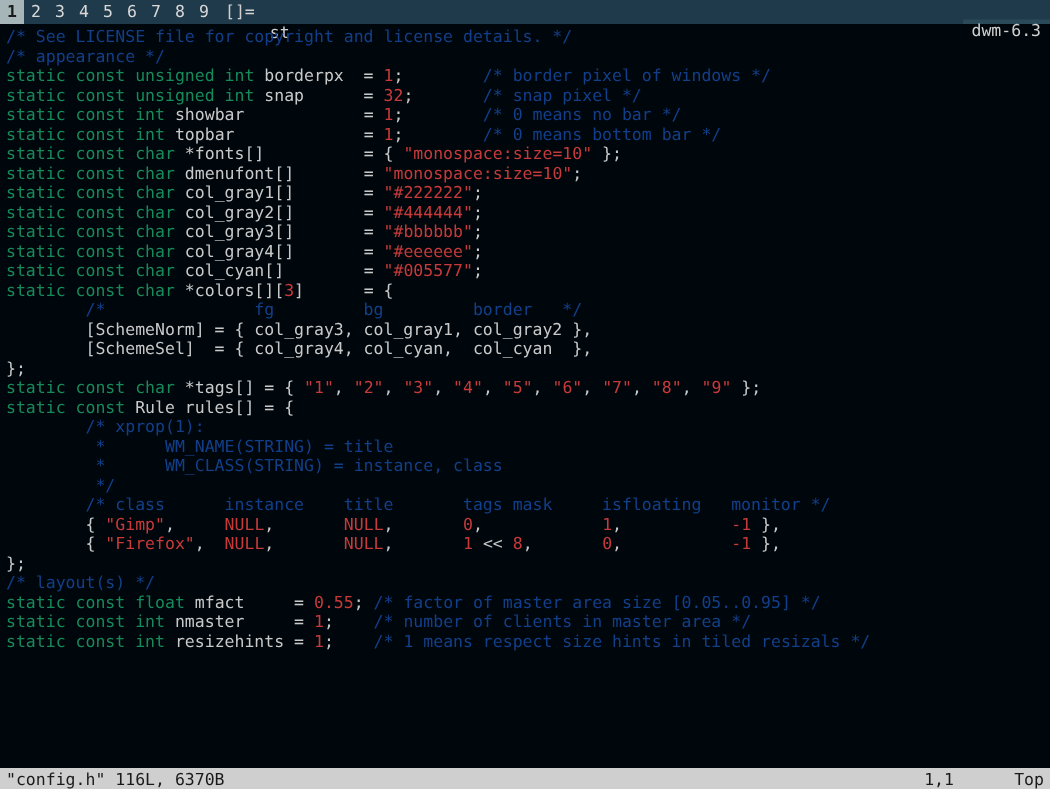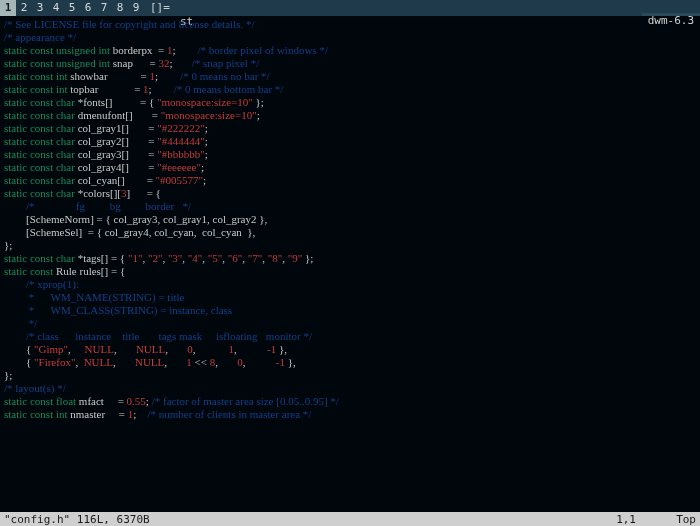--- a/index.html
+++ b/index.html
@@ -44,21 +44,20 @@
     background: #2a4a5a;
     margin-top: 13px;
   }
   .editor {
     background: #00070c;
     color: #cfcfcf;
     padding: 2px 4px 0 4px;
     height: calc(526px - 16px - 16px);
     overflow: hidden;
     line-height: 13px;
-    font-family: Liberation Serif, serif;
   }
   .line { white-space: pre; }
   .kw   { color: #178a5a; }
   .id   { color: #c9c9c9; }
   .op   { color: #c9c9c9; }
   .num  { color: #c83a3a; }
   .str  { color: #c83a3a; }
   .cm   { color: #123f8a; }
   .hl   { color: #c83a3a; }
   .neg  { color: #c83a3a; }
@@ -122,19 +121,20 @@
 <div class="line"><span class="cm">         *      WM_CLASS(STRING) = instance, class</span></div>
 <div class="line"><span class="cm">         */</span></div>
 <div class="line"><span class="cm">        /* class      instance    title       tags mask     isfloating   monitor */</span></div>
 <div class="line"><span class="op">        { </span><span class="str">"Gimp"</span><span class="op">,     </span><span class="hl">NULL</span><span class="op">,       </span><span class="hl">NULL</span><span class="op">,       </span><span class="num">0</span><span class="op">,            </span><span class="num">1</span><span class="op">,           </span><span class="neg">-1</span><span class="op"> },</span></div>
 <div class="line"><span class="op">        { </span><span class="str">"Firefox"</span><span class="op">,  </span><span class="hl">NULL</span><span class="op">,       </span><span class="hl">NULL</span><span class="op">,       </span><span class="num">1</span><span class="op"> &lt;&lt; </span><span class="num">8</span><span class="op">,       </span><span class="num">0</span><span class="op">,           </span><span class="neg">-1</span><span class="op"> },</span></div>
 <div class="line"><span class="op">};</span></div>
 <div class="line"></div>
 <div class="line"><span class="cm">/* layout(s) */</span></div>
 <div class="line"><span class="kw">static const float </span><span class="id">mfact     = </span><span class="num">0.55</span><span class="op">; </span><span class="cm">/* factor of master area size [0.05..0.95] */</span></div>
 <div class="line"><span class="kw">static const int </span><span class="id">nmaster     = </span><span class="num">1</span><span class="op">;    </span><span class="cm">/* number of clients in master area */</span></div>
+<div class="line"><span class="kw">static const int </span><span class="id">resizehints = </span><span class="num">1</span><span class="op">;    </span><span class="cm">/* 1 means respect size hints in tiled resizals */</span></div>
 </div>
 
 <div class="statusline">
   <span class="left">"config.h" 116L, 6370B</span>
   <span class="mid">1,1</span>
   <span class="right">Top</span>
 </div>
 
 </body></html>

